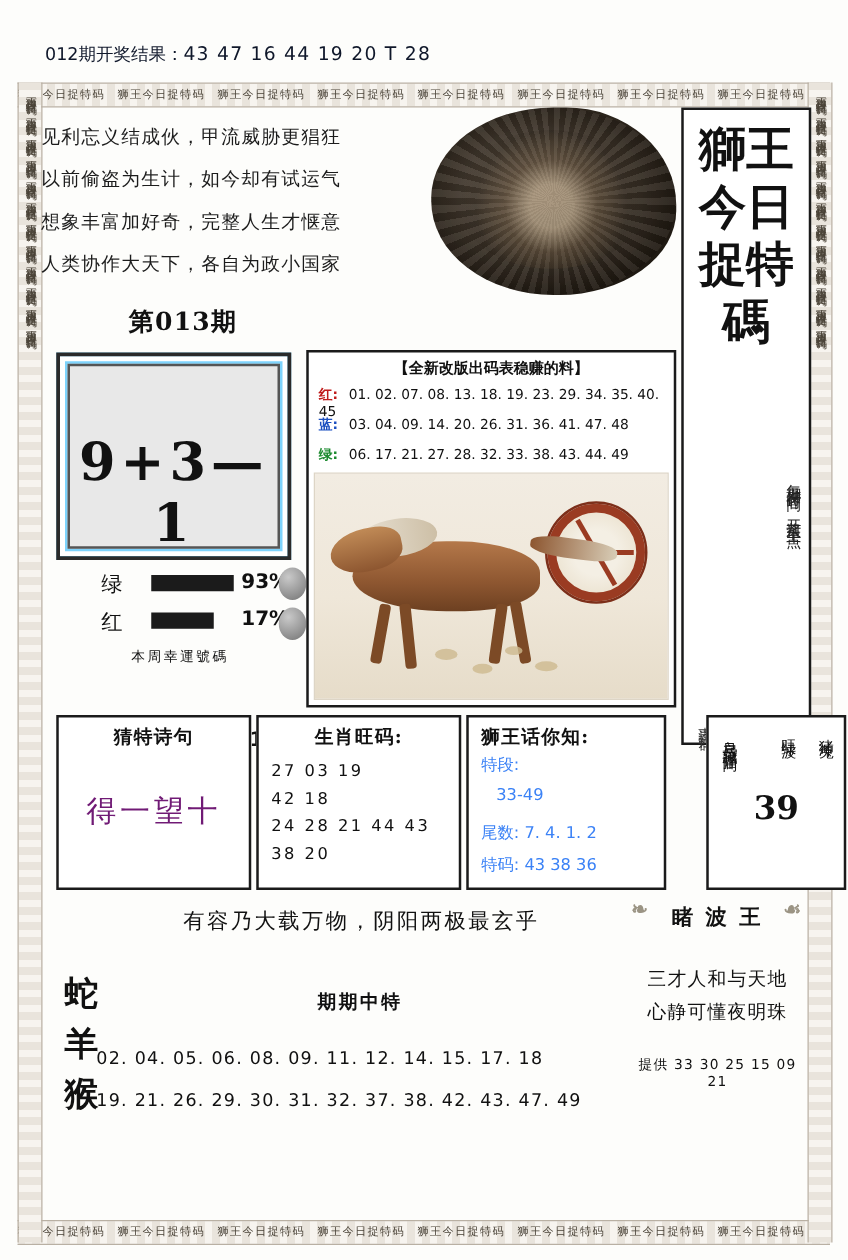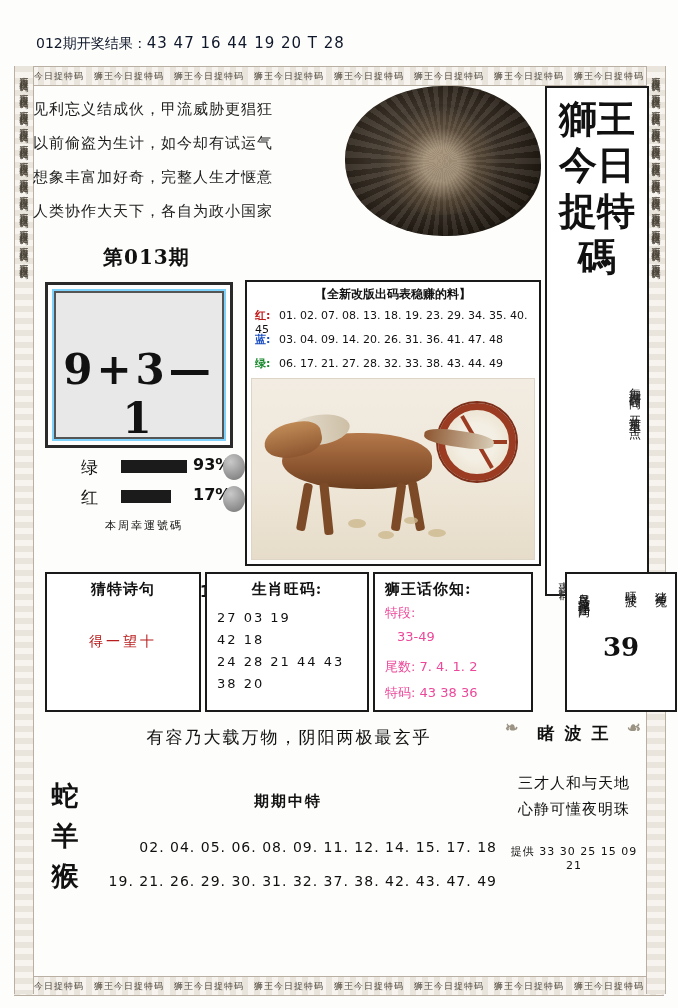--- a/index.html
+++ b/index.html
@@ -213,25 +213,25 @@
   .b1{left:12px;top:486px;width:152px;height:136px;}
   .b2{left:172px;top:486px;width:160px;height:136px;}
   .b3{left:340px;top:486px;width:156px;height:136px;}
   .b4{left:504px;top:486px;width:108px;height:136px;margin-left:28px;}
 
   .b-title{
     text-align:center;font-size:15px;font-weight:bold;color:#111;margin-top:6px;
     font-family:"DejaVu Serif","Liberation Serif",serif;letter-spacing:1px;
   }
   .b1 .phrase{
-    text-align:center;margin-top:34px;font-size:14px;color:#b91c1c;letter-spacing:3px;
+    text-align:center;margin-top:34px;font-size:24px;color:#701a75;letter-spacing:3px;
     font-family:"DejaVu Serif","Liberation Serif",serif;
   }
   .b2 .nums{margin:8px 0 0 10px;font-size:13px;color:#111;line-height:22px;letter-spacing:2px;}
-  .b3 .lineitem{margin:4px 0 0 10px;font-size:13px;color:#ec4899;line-height:20px;}
+  .b3 .lineitem{margin:4px 0 0 10px;font-size:13px;color:#3b82f6;line-height:20px;}
   .b3 .sub{margin-left:22px;}
   .b4 .vleft{
     position:absolute;left:8px;top:10px;height:112px;
     writing-mode:vertical-rl;text-orientation:upright;font-size:12px;color:#111;letter-spacing:2px;
   }
   .b4 .vright{
     position:absolute;right:6px;top:8px;height:60px;
     writing-mode:vertical-rl;text-orientation:upright;font-size:12px;color:#111;letter-spacing:2px;
   }
   .b4 .bignum{
@@ -243,21 +243,21 @@
   .couplet{position:absolute;left:56px;top:632px;width:400px;text-align:center;}
   .couplet div{font-size:17px;color:#111;line-height:38px;letter-spacing:2px;font-family:"DejaVu Serif","Liberation Serif",serif;}
   .mid-label{
     position:absolute;left:180px;top:706px;width:150px;text-align:center;
     font-size:15px;font-weight:bold;color:#111;letter-spacing:2px;
     font-family:"DejaVu Serif","Liberation Serif",serif;
   }
 
   
   .botnums{position:absolute;left:44px;top:744px;width:420px;}
-  .botnums div{font-size:14px;color:#111;line-height:34px;letter-spacing:1px;text-align:right;}
+  .botnums div{font-size:14px;color:#111;line-height:34px;letter-spacing:1px;}
 
   
   .zodiac{
     position:absolute;left:2px;top:690px;width:60px;text-align:center;
   }
   .zodiac div{
     font-size:27px;font-weight:bold;color:#111;line-height:40px;
     font-family:"DejaVu Serif","Liberation Serif",serif;
   }
 

